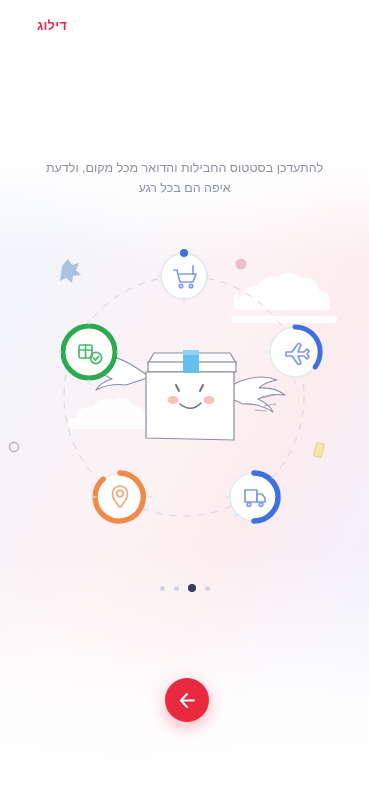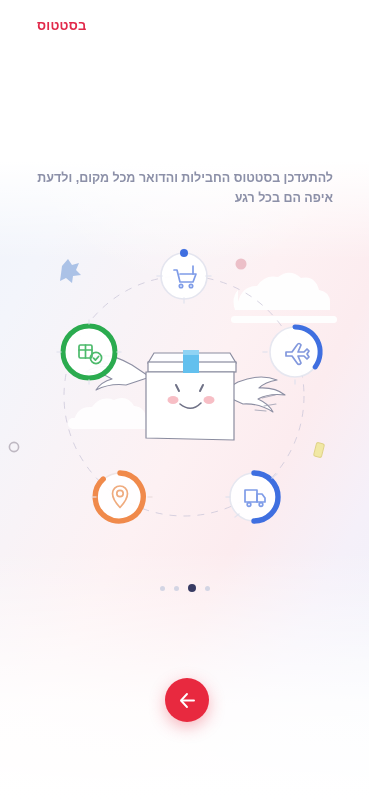--- a/index.html
+++ b/index.html
@@ -68,27 +68,27 @@
     right:30px;
     text-align:center;
     font-size:20px;
     line-height:1.42;
     font-weight:700;
     color:#272a4e;
     direction:rtl;
   }
   .subtitle {
     position:absolute;
-    top:168px;
+    top:158px;
     left:36px;
     right:36px;
-    text-align:right;
+    text-align:center;
     font-size:12.5px;
     line-height:1.62;
-    font-weight:700;
+    font-weight:400;
     color:#8c90a8;
     direction:rtl;
   }
 
   
   .stage {
     position:absolute;
     left:0;
     top:232px;
     width:369px;
@@ -137,21 +137,21 @@
   .fab svg { display:block; }
 </style>
 </head>
 <body>
 
 <div id="screen">
 
   <div class="bg-wash"></div>
   <div class="bg-wash-top"></div>
 
-  <div class="skip" style="color: rgb(225, 41, 74);">בסטטוס</div>
+  <div class="skip" style="color: rgb(225, 41, 74);">דילוג</div>
 
   <p class="subtitle" style="color: rgb(140, 144, 168);">להתעדכן בסטטוס החבילות והדואר מכל מקום, ולדעת איפה הם בכל רגע</p>
 
   <div class="stage">
     <svg width="369" height="330" viewBox="0 0 369 330" xmlns="http://www.w3.org/2000/svg">
 
       <g opacity="0.95">
         <path d="M238 70 q4-16 19-16 q8-12 21-9 q12-9 23 1 q14-3 18 12 q11 2 11 12 l0 8 l-95 0 q-4-12 3-20 z" fill="#ffffff"></path>
         <rect x="231" y="84" width="106" height="7" rx="3.5" fill="#ffffff"></rect>
       </g>

